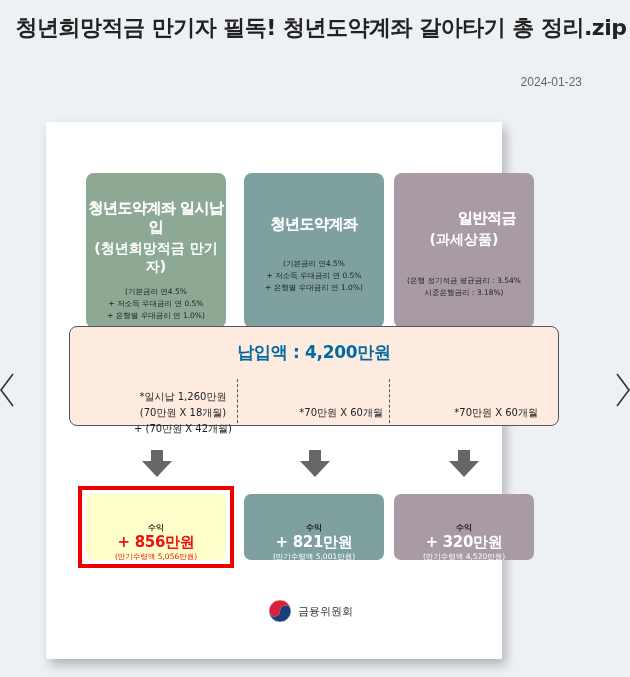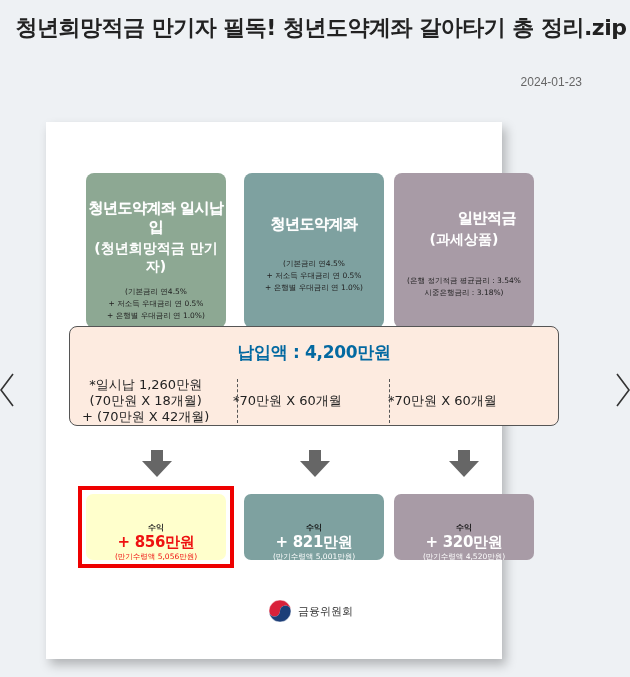--- a/index.html
+++ b/index.html
@@ -53,23 +53,23 @@
 
   .pay {
     position: absolute; left: 23px; top: 204px; width: 490px; height: 100px;
     background: #fdebe0; border: 1px solid #555; border-radius: 8px;
   }
   .pay-title {
     position: absolute; top: 14px; left: 0; width: 100%; text-align: center;
     font-size: 17px; font-weight: bold; color: #0369a1; letter-spacing: -0.3px;
   }
   .pay-col {
-    position: absolute; top: 50px; height: 48px; width: 150px;
-    display: flex; align-items: center; justify-content: flex-start;
-    text-align: center; font-size: 13px; line-height: 16px; color: #222;
+    position: absolute; top: 62px; height: 48px; width: 150px;
+    display: flex; align-items: center; justify-content: flex-end;
+    text-align: center; font-size: 10px; line-height: 16px; color: #222;
   }
   .pay-col-1 { left: 12px; }
   .pay-col-2 { left: 163px; }
   .pay-col-3 { left: 318px; }
   .pay-divider {
     position: absolute; top: 52px; height: 44px; width: 0;
     border-left: 1px dashed #555;
   }
   .div-1 { left: 167px; }
   .div-2 { left: 319px; }

